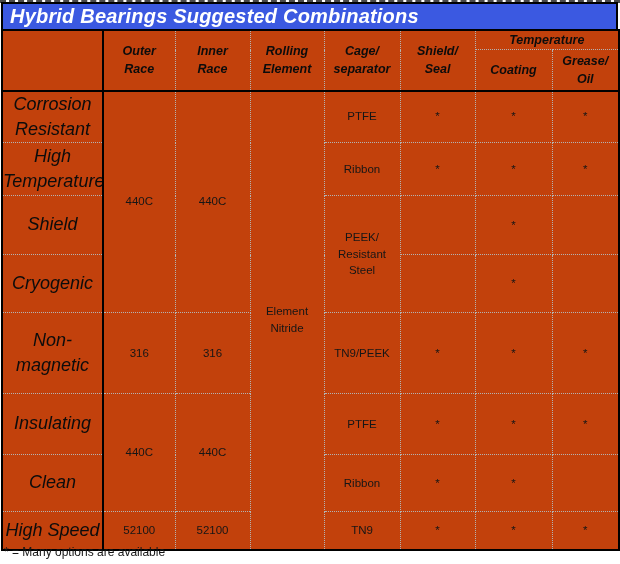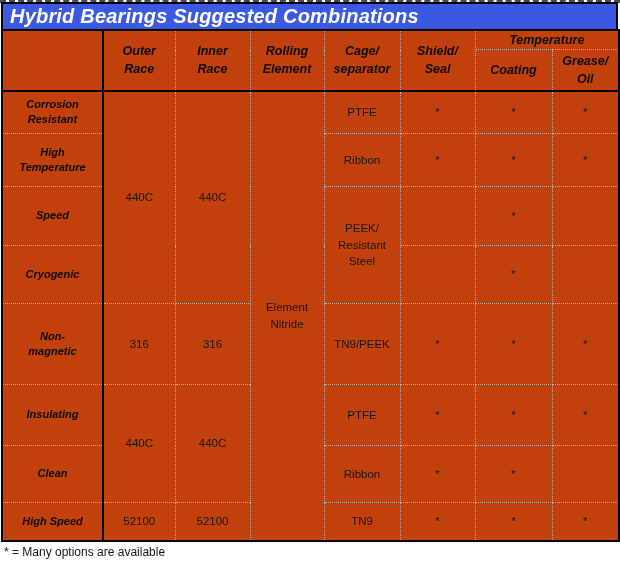--- a/index.html
+++ b/index.html
@@ -12,21 +12,21 @@
             color:#fff;font-weight:bold;font-style:italic;font-size:20px;
             line-height:24px;padding-left:7px;letter-spacing:0.2px;}
   table.main{position:absolute;left:1px;top:29px;width:617px;
              border-collapse:collapse;table-layout:fixed;
              border:2px solid #000;background:#c2410c;}
   th,td{border:1px dotted #b3b3b3;text-align:center;vertical-align:middle;
         padding:0;white-space:pre-line;overflow:hidden;color:#161616;}
   th{font-size:12.5px;font-weight:bold;font-style:italic;color:#0c0c0c;
      line-height:1.45;}
   td{font-size:11.5px;line-height:1.45;}
-  td.lbl{font-size:11px;font-weight:bold;font-style:italic;color:#0c0c0c;
+  td.lbl{font-size:18px;font-weight:normal;font-style:italic;color:#0c0c0c;
          line-height:1.4;}
   .solid-right{border-right:2px solid #000 !important;}
   .hdr-bottom{border-bottom:2px solid #000 !important;}
   .lub-cell{border-bottom:1px dotted #b3b3b3;}
   .footer{position:absolute;left:4px;top:545px;font-size:12px;color:#161616;
           font-family:"Liberation Sans",sans-serif;text-align:right;}
 </style>
 </head>
 <body>
 
@@ -85,21 +85,21 @@
     <tr style="height:53px">
       <td class="lbl solid-right">High
 Temperature</td>
       <td>Ribbon</td>
       <td>*</td>
       <td>*</td>
       <td>*</td>
     </tr>
 
     <tr style="height:59px">
-      <td class="lbl solid-right">Speed</td>
+      <td class="lbl solid-right">Shield</td>
       <td rowspan="2">PEEK/
 Resistant
 Steel</td>
       <td></td>
       <td>*</td>
       <td></td>
     </tr>
 
     <tr style="height:58px">
       <td class="lbl solid-right">Cryogenic</td>

